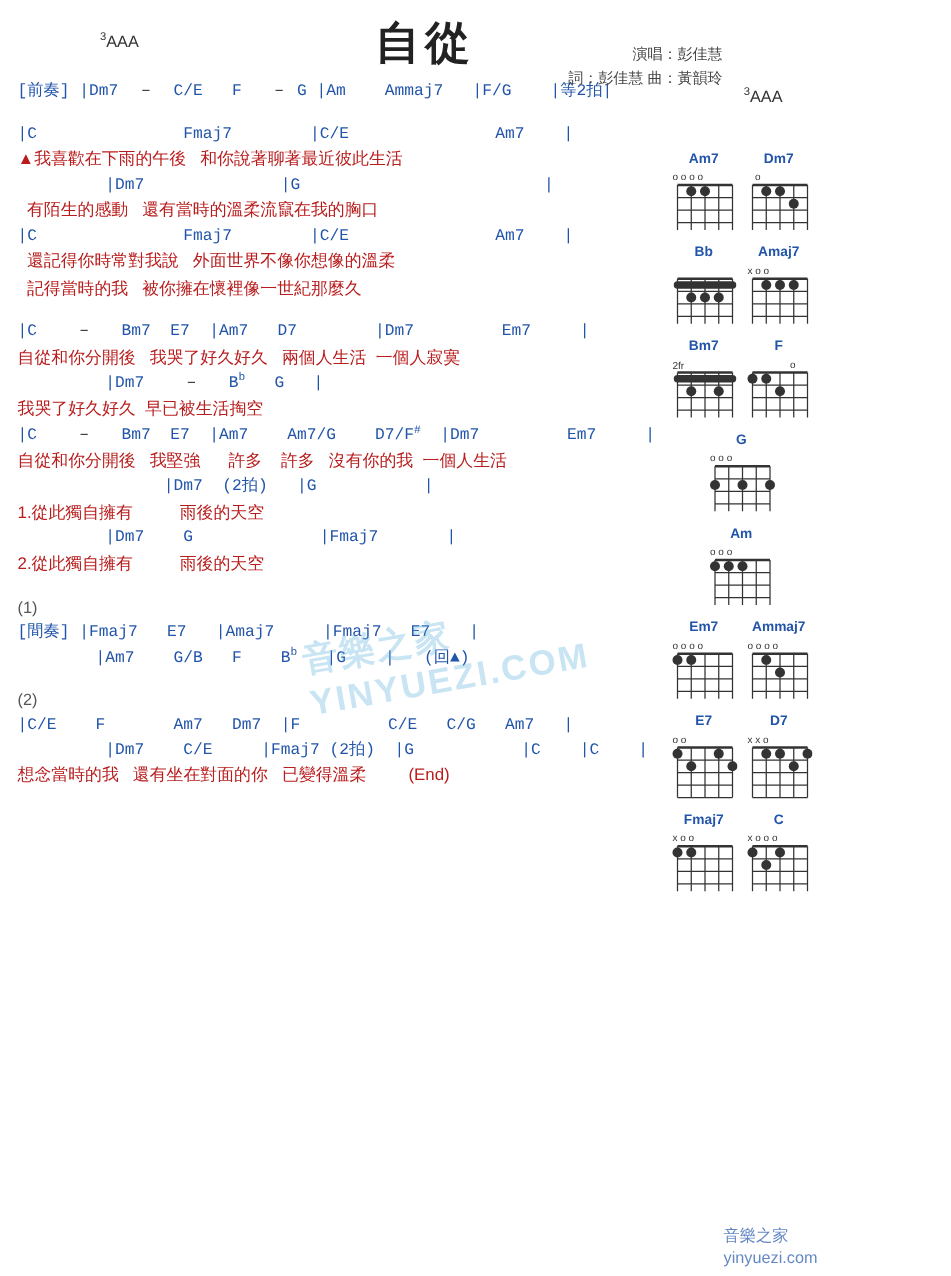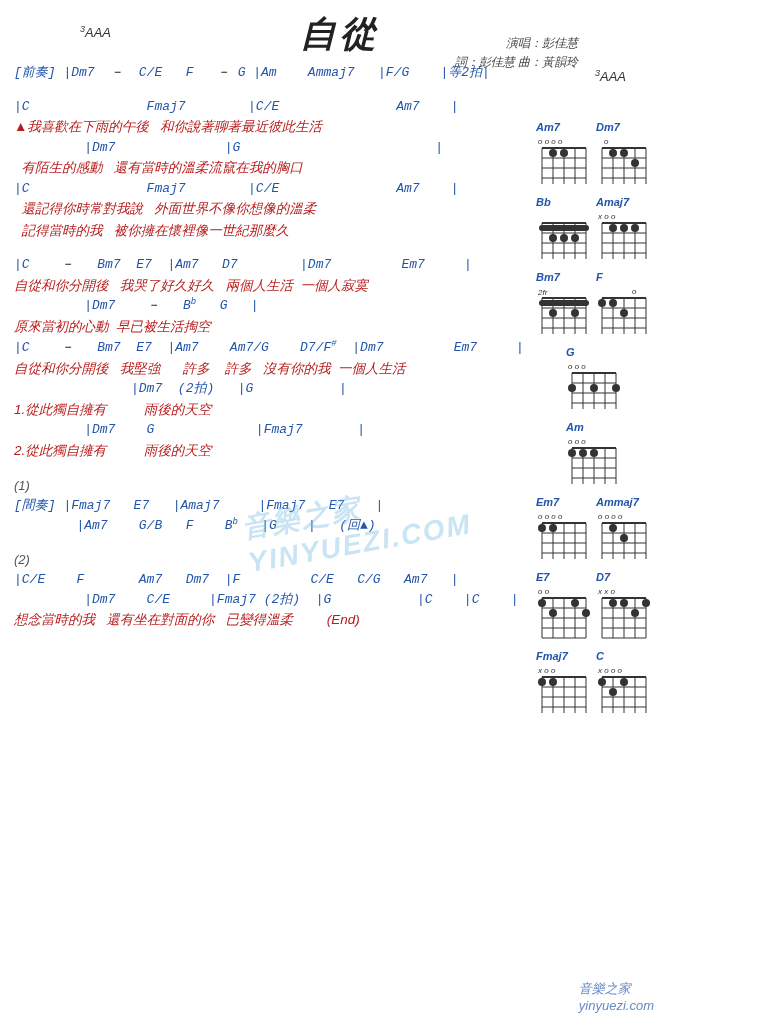--- a/index.html
+++ b/index.html
@@ -10,21 +10,20 @@
       min-height: 1021px;
       position: relative;
       overflow-x: hidden;
     }
     .page {
       width: 668px;
       min-height: 1021px;
       background: #fff;
       position: relative;
       padding: 10px 0;
-      font-style: italic;
     }
     .title-area {
       text-align: center;
       margin-bottom: 4px;
       position: relative;
     }
     .song-title {
       font-size: 36px;
       font-weight: bold;
       color: #222;
@@ -83,21 +82,21 @@
     .chord-row {
       display: flex;
       flex-direction: row;
       gap: 6px;
       justify-content: center;
       margin-bottom: 4px;
     }
     .chord-diagram {
       display: flex;
       flex-direction: column;
-      align-items: flex-start;
+      align-items: center;
     }
     .chord-name {
       font-size: 11px;
       color: #2255aa;
       font-weight: bold;
       margin-bottom: 1px;
       text-align: center;
     }
     .chord-svg {
       display: block;
@@ -187,21 +186,21 @@
         <div class="lyric-line">  還記得你時常對我說   外面世界不像你想像的溫柔</div>
         <div class="lyric-line">  記得當時的我   被你擁在懷裡像一世紀那麼久</div>
       </div>
 
       <div class="block-sep"></div>
 
       <div class="lyrics-block">
         <div class="chord-line">|C    <span style="color:#222">－</span>   Bm7  E7  |Am7   D7        |Dm7         Em7     |</div>
         <div class="lyric-line">自從和你分開後   我哭了好久好久   兩個人生活  一個人寂寞</div>
         <div class="chord-line">         |Dm7    <span style="color:#222">－</span>   B<sup style="font-size:9px">b</sup>   G   |</div>
-        <div class="lyric-line">原來當初的心動  早已被生活掏空</div>
+        <div class="lyric-line">我哭了好久好久  早已被生活掏空</div>
         <div class="chord-line">|C    <span style="color:#222">－</span>   Bm7  E7  |Am7    Am7/G    D7/F<sup style="font-size:9px">#</sup>  |Dm7         Em7     |</div>
         <div class="lyric-line">自從和你分開後   我堅強      許多    許多   沒有你的我  一個人生活</div>
         <div class="chord-line">               |Dm7  (2拍)   |G           |</div>
         <div class="lyric-line">1.從此獨自擁有          雨後的天空</div>
         <div class="chord-line">         |Dm7    G             |Fmaj7       |</div>
         <div class="lyric-line">2.從此獨自擁有          雨後的天空</div>
       </div>
 
       <div class="block-sep"></div>
 

